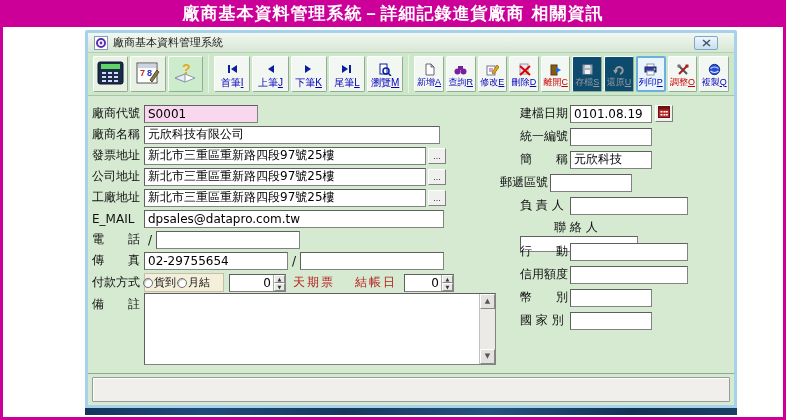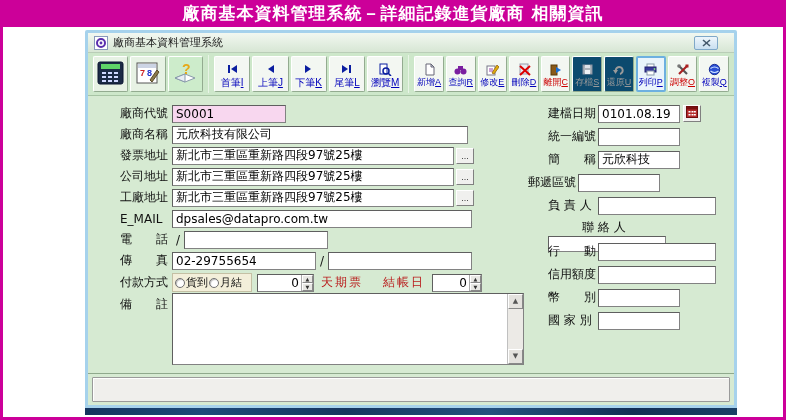--- a/index.html
+++ b/index.html
@@ -44,38 +44,38 @@
   .tb-btn.act .tb-lbl { font-size:9px; }
   .tb-lbl .accel { text-decoration:underline; }
   .tb-btn.red .tb-lbl { color:#cc0000; }
   .tb-btn.disabled { background:#0c4a6e; cursor:default; }
   .tb-btn.disabled .tb-lbl { color:#9a9a9a; }
   .tb-btn.focused { border:2px solid #6db0e0; background:#eaf4fb; }
   .tb-ic { height:15px; display:flex; align-items:center; justify-content:center; }
 
   
   .form { position:relative; height:277px; }
-  .frow { position:absolute; display:flex; align-items:center; height:19px;margin-left:28px; }
+  .frow { position:absolute; display:flex; align-items:center; height:19px; }
   .lbl { font-size:12px; color:#111111; width:52px; white-space:pre; flex:none; }
   .lbl.r { width:50px; }
   .txt { height:18px; border:1px solid #828282; border-top-color:#5f5f5f; border-left-color:#5f5f5f;
     background:#ffffff; font-size:12px; padding:0 3px;
     font-family:"DejaVu Sans","Liberation Sans",sans-serif; color:#000; }
   .txt.pink { background:#f8d7ef; }
   .browse-btn { width:18px; height:16px; margin-left:2px; background:#f0f0ee;
     border:1px solid; border-color:#ffffff #808080 #808080 #ffffff;
     font-size:9px; line-height:8px; cursor:pointer; color:#333; }
   .slash { font-size:12px; margin:0 4px; color:#111; }
   .cal-btn { width:18px; height:17px; margin-left:3px; padding:0; background:#f0f0ee;
     border:1px solid; border-color:#ffffff #808080 #808080 #ffffff;
     display:flex; align-items:center; justify-content:center; cursor:pointer; }
 
   
   .pay-panel { width:80px; height:19px; background:#f3efda; border:1px solid #c4c0a4;
-    display:flex; align-items:center; padding:0 2px; }
+    display:flex; align-items:center; padding:0 12px;justify-content:flex-end; }
   .radio { width:10px; height:10px; border-radius:50%; background:#ffffff;
     border:1px solid #707070; box-shadow:inset 1px 1px 1px #bbb; flex:none; cursor:pointer; }
   .radio-lbl { font-size:11px; color:#111; margin:0 1px 0 1px; white-space:nowrap; }
   .spin { display:flex; height:18px; border:1px solid #828282; border-top-color:#5f5f5f;
     border-left-color:#5f5f5f; background:#ffffff; }
   .spin .val { text-align:right; font-size:12px; padding:1px 2px 0 0; flex:1; }
   .spin .btns { width:12px; display:flex; flex-direction:column; border-left:1px solid #aaa; }
   .spin .btns span { flex:1; background:#e8e8e4; border:1px solid;
     border-color:#fff #888 #888 #fff; font-size:5px; line-height:6px; text-align:center;
     color:#333; cursor:pointer; }

